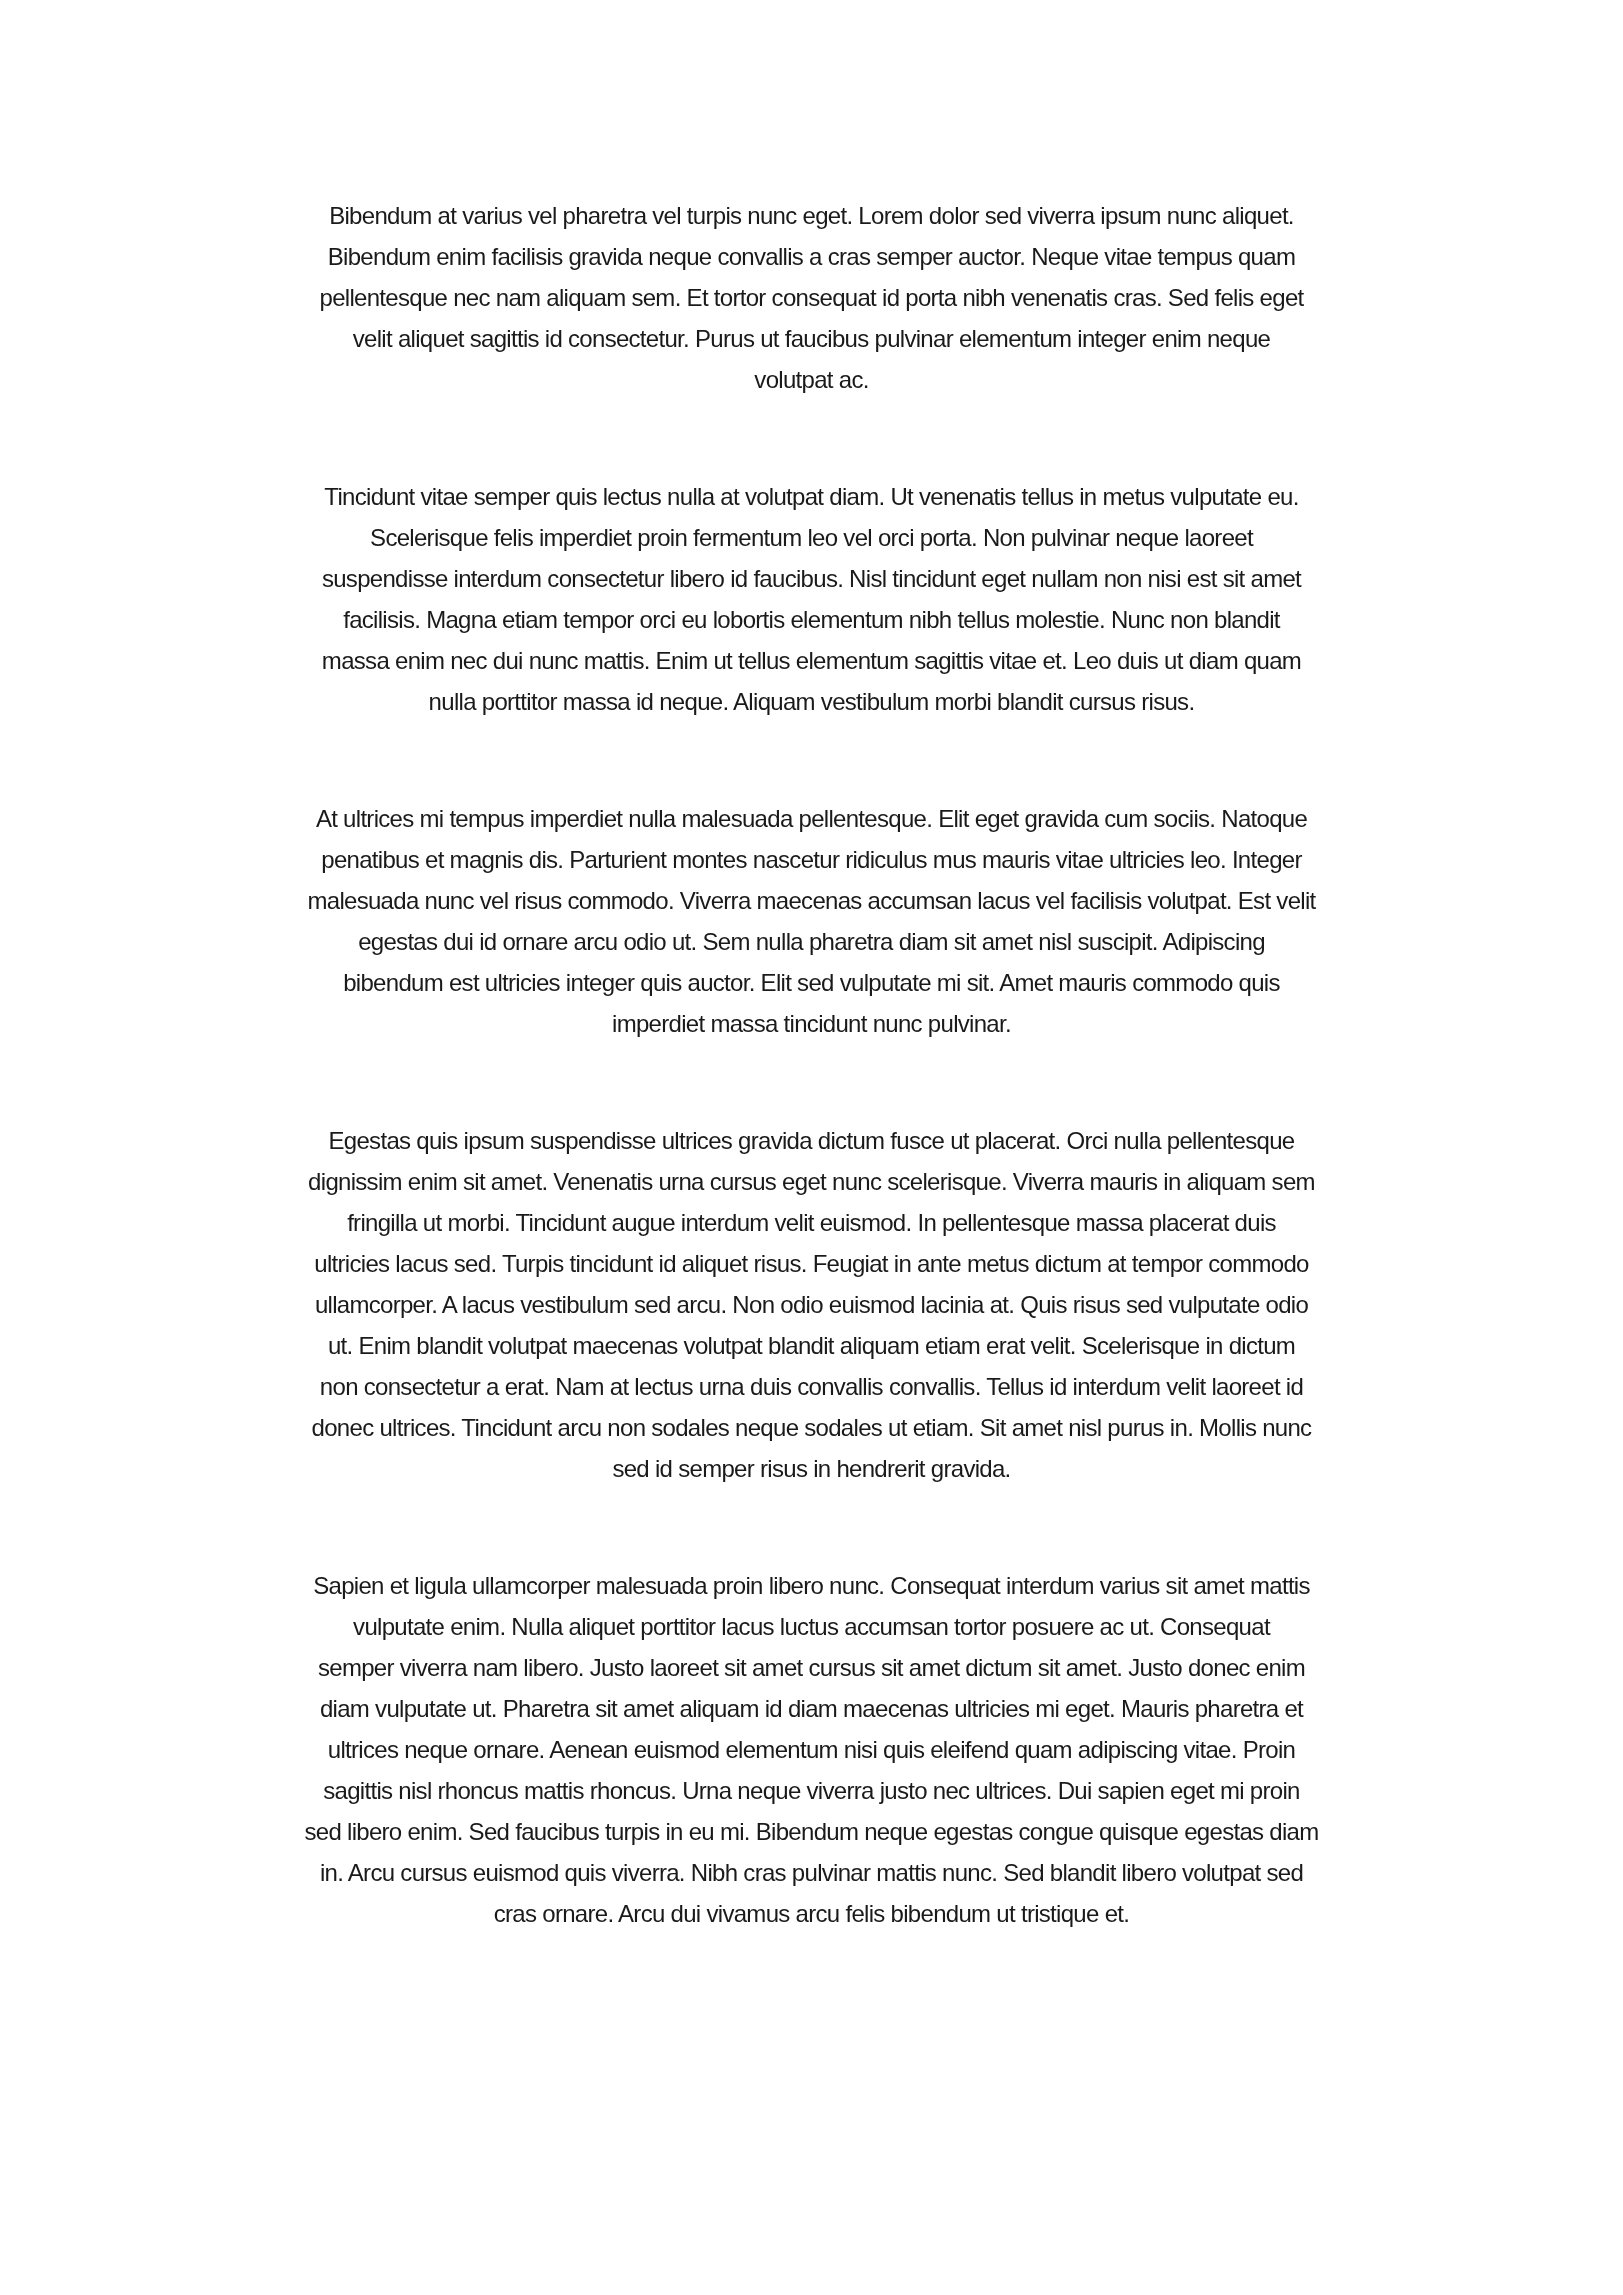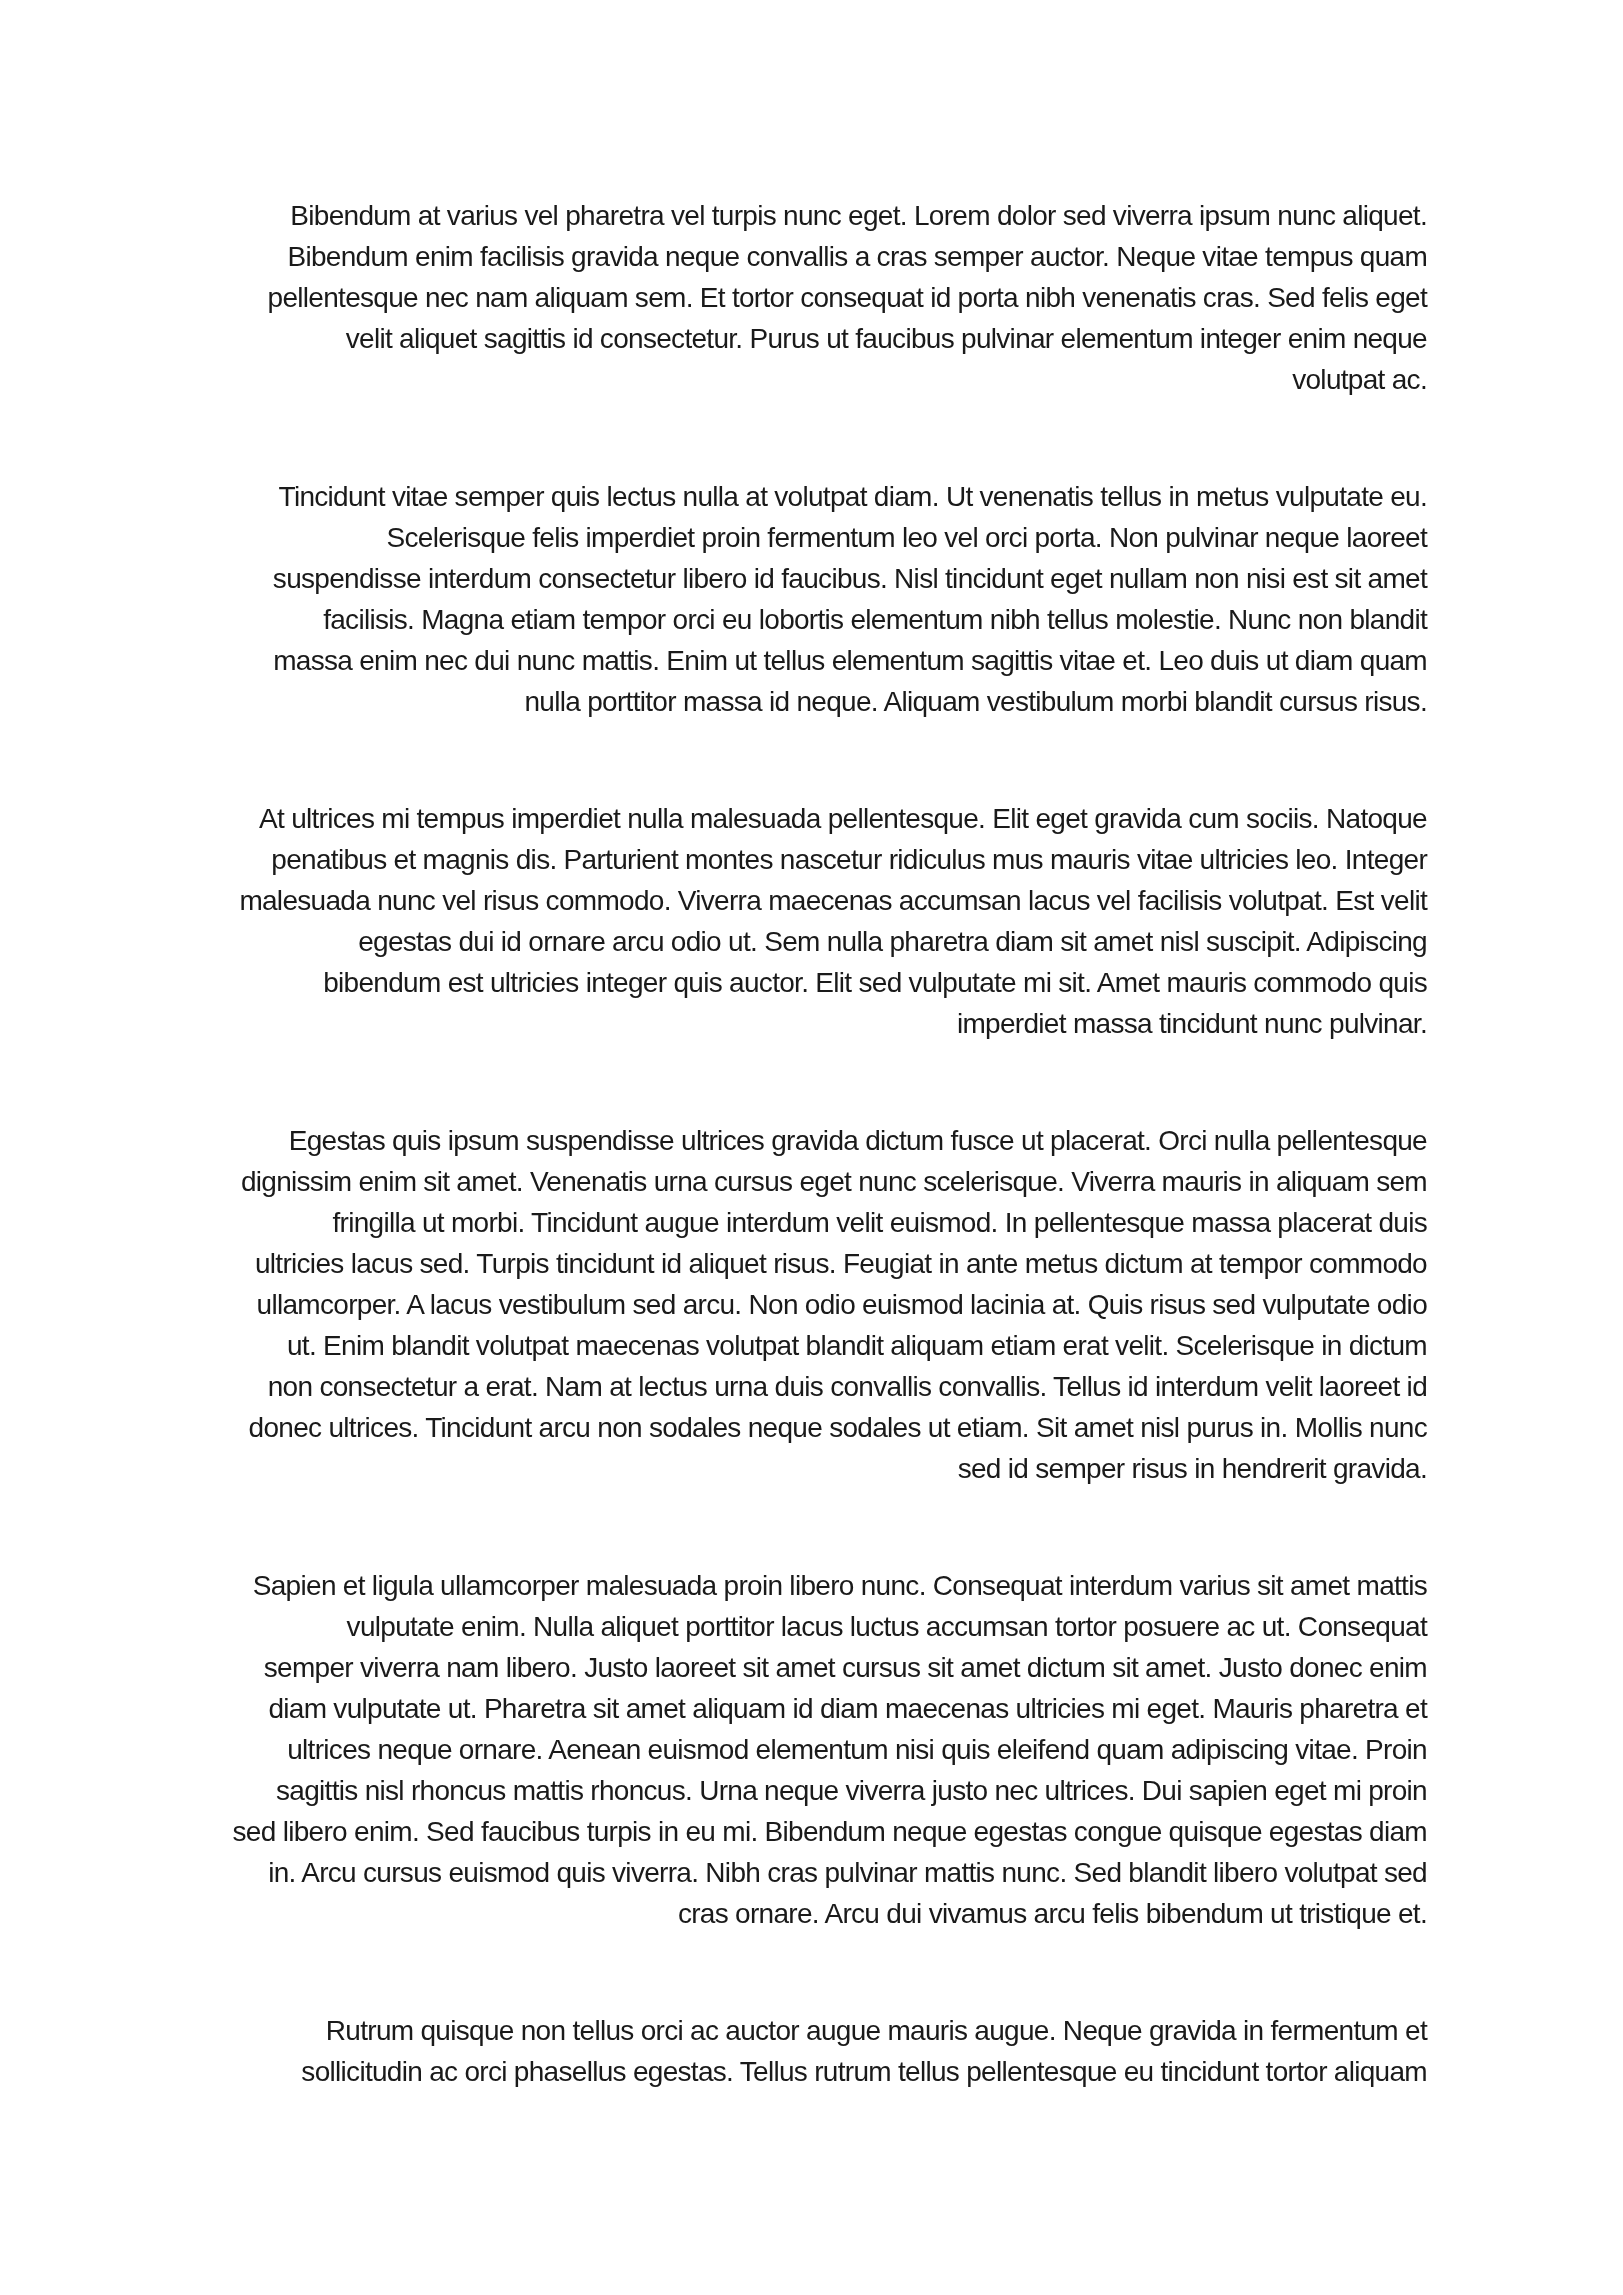--- a/index.html
+++ b/index.html
@@ -18,27 +18,27 @@
     height: 2295px;
     background: var(--bg, #ffffff);
     box-sizing: border-box;
   }
   .content {
     box-sizing: border-box;
     padding: 195px 196px 0 196px;
   }
   .para {
     font-family: "Liberation Sans", "DejaVu Sans", sans-serif;
-    font-size: 28px;
+    font-size: 24px;
     line-height: 41px;
     letter-spacing: -0.7px;
     color: var(--text, #1a1a1a);
     margin: 0 0 76px 0;
     white-space: pre;       
-    text-align: right;
+    text-align: center;
   }
   .para:last-child {
     margin-bottom: 0;
   }
 </style>
 </head>
 <body>
 
 <div class="page">
   <div class="content">
@@ -70,17 +70,15 @@
 sed id semper risus in hendrerit gravida.</p>
     <p class="para">Sapien et ligula ullamcorper malesuada proin libero nunc. Consequat interdum varius sit amet mattis
 vulputate enim. Nulla aliquet porttitor lacus luctus accumsan tortor posuere ac ut. Consequat
 semper viverra nam libero. Justo laoreet sit amet cursus sit amet dictum sit amet. Justo donec enim
 diam vulputate ut. Pharetra sit amet aliquam id diam maecenas ultricies mi eget. Mauris pharetra et
 ultrices neque ornare. Aenean euismod elementum nisi quis eleifend quam adipiscing vitae. Proin
 sagittis nisl rhoncus mattis rhoncus. Urna neque viverra justo nec ultrices. Dui sapien eget mi proin
 sed libero enim. Sed faucibus turpis in eu mi. Bibendum neque egestas congue quisque egestas diam
 in. Arcu cursus euismod quis viverra. Nibh cras pulvinar mattis nunc. Sed blandit libero volutpat sed
 cras ornare. Arcu dui vivamus arcu felis bibendum ut tristique et.</p>
-    <p class="para">Rutrum quisque non tellus orci ac auctor augue mauris augue. Neque gravida in fermentum et
-sollicitudin ac orci phasellus egestas. Tellus rutrum tellus pellentesque eu tincidunt tortor aliquam</p>
   </div>
 </div>
 
 
 </body></html>

